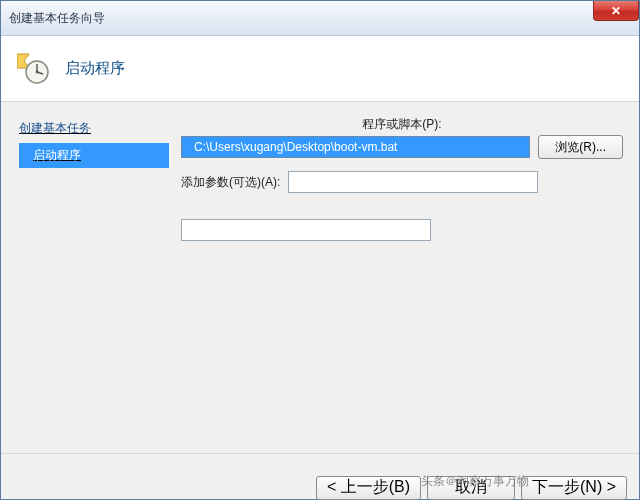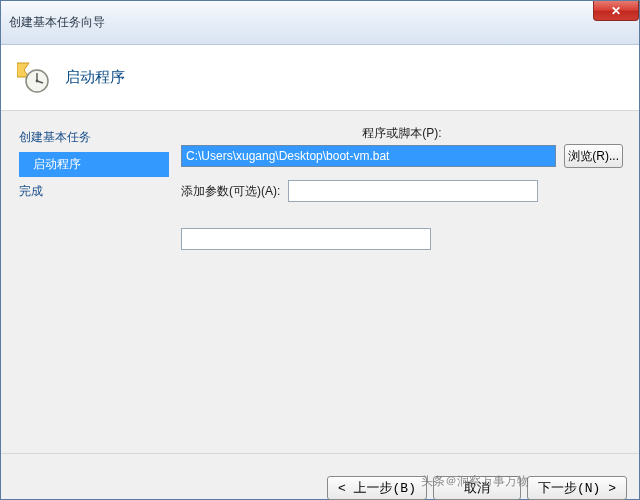--- a/index.html
+++ b/index.html
@@ -12,21 +12,21 @@
   overflow: hidden;
 }
 .window {
   width: 640px;
   height: 500px;
   border: 1px solid #5a7ca0;
   display: flex;
   flex-direction: column;
 }
 .titlebar {
-  height: 44px;
+  height: 35px;
   background: linear-gradient(to bottom, #f8fafd 0%, #e6edf7 50%, #d9e4f1 100%);
   border-bottom: 1px solid #b8c8dc;
   display: flex;
   align-items: center;
   padding: 0 0 0 8px;
   position: relative;
 }
 .titlebar-title { color: #2b3a4a; }
 .close-btn {
   position: absolute;
@@ -63,20 +63,21 @@
 .header-title { font-size: 15px; color: #0a4a85; }
 .body {
   flex: 1;
   background: #f0f0f0;
   display: flex;
   padding: 14px 0 0 0;
 }
 .sidebar {
   width: 168px;
   padding: 0 0 0 12px;
+  text-decoration: underline;
 }
 .sidebar-item {
   padding: 4px 6px;
   color: #1a4f8a;
   cursor: pointer;
   margin-bottom: 2px;
 }
 .sidebar-item.selected {
   background: #3399ff;
   color: #fff;
@@ -97,33 +98,33 @@
 .field-label {
   color: #222;
   white-space: nowrap;
   min-width: 90px;
 }
 .field-label.stack { min-width: auto; margin-bottom: 4px; display:block;text-align:center; }
 .text-input {
   flex: 1;
   height: 22px;
   border: 1px solid #9aa9b8;
-  padding: 2px 4px;
+  padding: 2px 12px;
   font-family: inherit;
   font-size: 12px;
   background: #fff;
 }
 .text-input.hl {
   background: #3399ff;
   color: #fff;
   border: 1px solid #6d8aa8;
 }
 .browse-btn {
   height: 24px;
-  padding: 0 3px;
+  padding: 0 16px;
   background: linear-gradient(to bottom, #fdfdfd, #e8e8e8);
   border: 1px solid #8a8a8a;
   border-radius: 3px;
   cursor: pointer;
   font-family: inherit;
   font-size: 12px;
 }
 .stack-block { margin-bottom: 10px; }
 .stack-block .field-label { display:block; margin-bottom:2px; }
 .footer {
@@ -138,22 +139,22 @@
   position: relative;
 }
 .nav-btn {
   height: 24px;
   min-width: 88px;
   padding: 0 10px;
   background: linear-gradient(to bottom, #fdfdfd, #e8e8e8);
   border: 1px solid #8a8a8a;
   border-radius: 3px;
   cursor: pointer;
-  font-family: Liberation Mono, monospace;
-  font-size: 13px;
+  font-family: Liberation Sans, sans-serif;
+  font-size: 16px;
   margin-top: 22px;
 }
 .watermark {
   position: absolute;
   right: 110px;
   bottom: 9px;
   font-size: 12px;
   color: rgba(120,120,120,0.85);
   pointer-events: none;
 }
@@ -184,21 +185,20 @@
       </svg>
     </div>
     <div class="header-title">启动程序</div>
   </div>
 
   <div class="body">
     <div class="sidebar">
 
     <div class="sidebar-item">创建基本任务</div>
         <div class="sidebar-item selected sub">启动程序</div>
-        <div class="sidebar-item">完成</div>
       </div>
     <div class="content">
 
       <div class="stack-block">
         <span class="field-label stack">程序或脚本(P):</span>
         <div class="field-row">
           <input type="text" class="text-input hl" value="C:\Users\xugang\Desktop\boot-vm.bat" style="">
           <button class="browse-btn">浏览(R)...</button>
         </div>
       </div>

